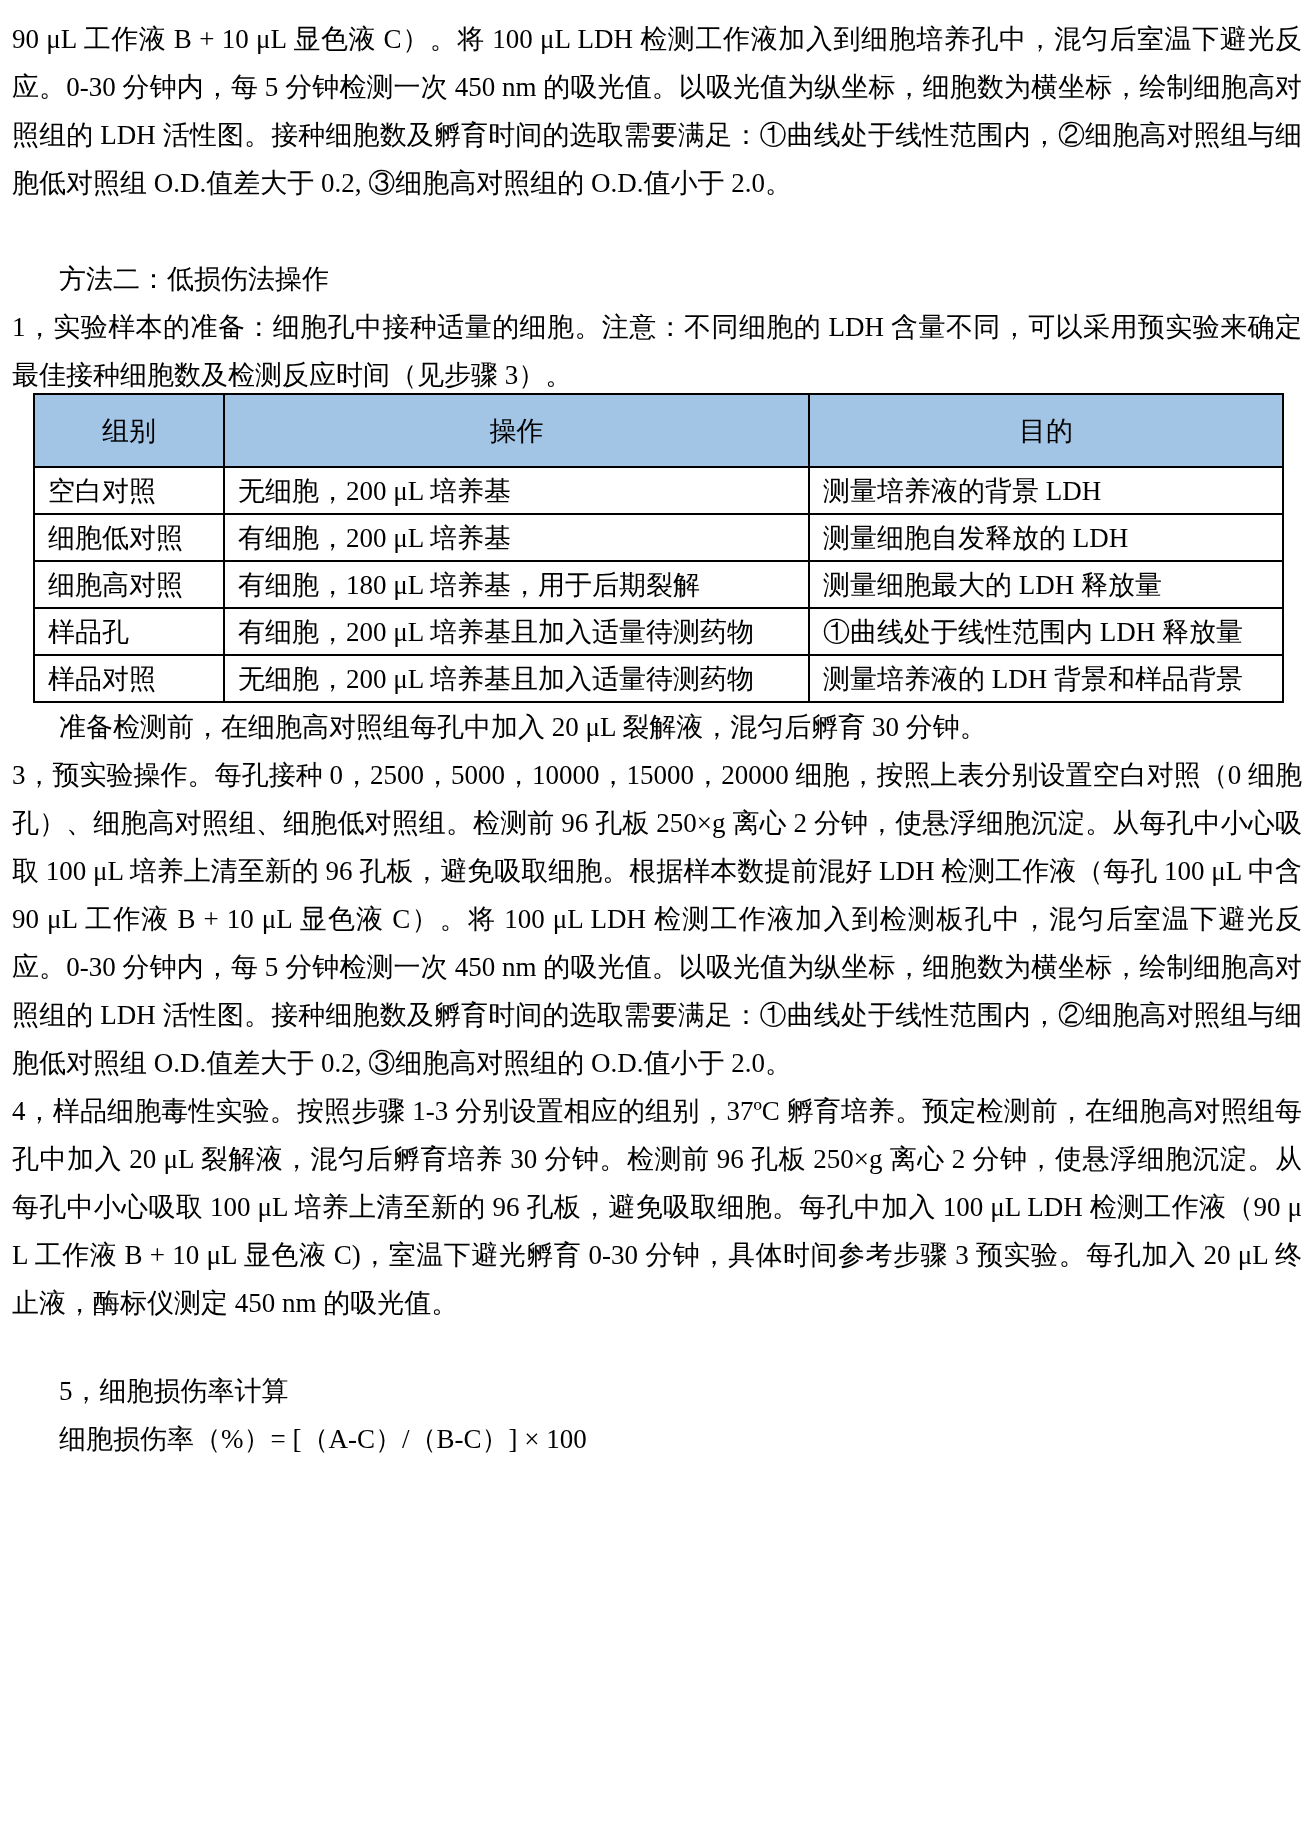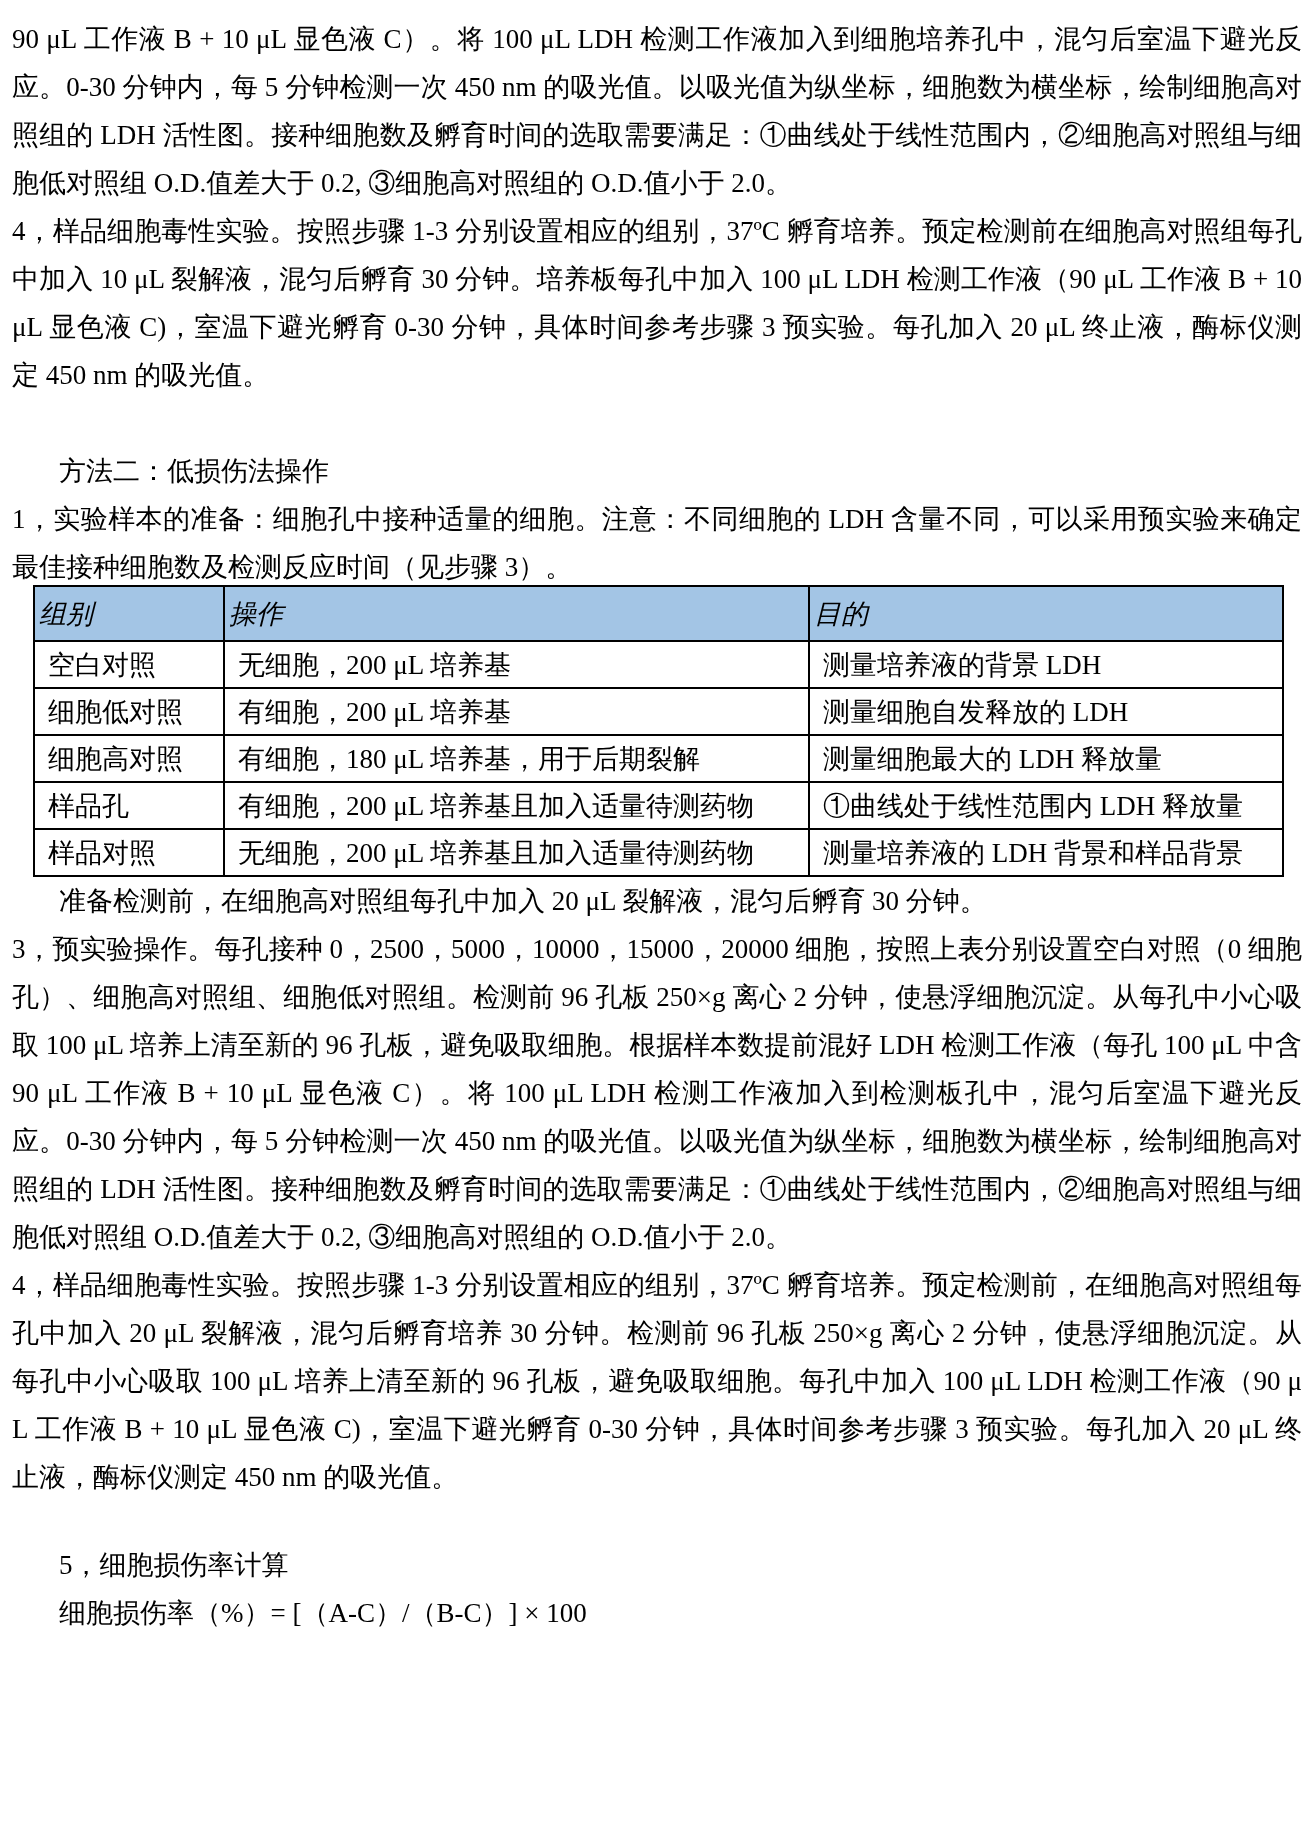--- a/index.html
+++ b/index.html
@@ -44,37 +44,35 @@
     font-size: 27px;
     font-weight: normal;
     height: 45px;
     padding: 0 6px 0 13px;
     white-space: nowrap;
     overflow: hidden;
     vertical-align: middle;
   }
   table.groups th {
     background: #a3c5e5;
-    text-align: left;
-    padding: 4px;
-    font-style: italic;
+    text-align: center;
+    padding: 13px;
   }
   table.groups td {
     text-align: left;
     background: #ffffff;
   }
 </style>
 </head>
 <body>
 
 <div class="doc">
 
   <p class="para">90 μL 工作液 B + 10 μL 显色液 C）。将 100 μL LDH 检测工作液加入到细胞培养孔中，混匀后室温下避光反应。0-30 分钟内，每 5 分钟检测一次 450 nm 的吸光值。以吸光值为纵坐标，细胞数为横坐标，绘制细胞高对照组的 LDH 活性图。接种细胞数及孵育时间的选取需要满足：①曲线处于线性范围内，②细胞高对照组与细胞低对照组 O.D.值差大于 0.2, ③细胞高对照组的 O.D.值小于 2.0。</p>
 
-  <p class="para">4，样品细胞毒性实验。按照步骤 1-3 分别设置相应的组别，37ºC 孵育培养。预定检测前在细胞高对照组每孔中加入 10 μL 裂解液，混匀后孵育 30 分钟。培养板每孔中加入 100 μL LDH 检测工作液（90 μL 工作液 B + 10 μL 显色液 C)，室温下避光孵育 0-30 分钟，具体时间参考步骤 3 预实验。每孔加入 20 μL 终止液，酶标仪测定 450 nm 的吸光值。</p>
 
   <div class="spacer-48"></div>
 
   <p class="para single-line">方法二：低损伤法操作</p>
 
   <p class="para">1，实验样本的准备：细胞孔中接种适量的细胞。注意：不同细胞的 LDH 含量不同，可以采用预实验来确定最佳接种细胞数及检测反应时间（见步骤 3）。</p>
 
 
   <table class="groups">
     <colgroup>

